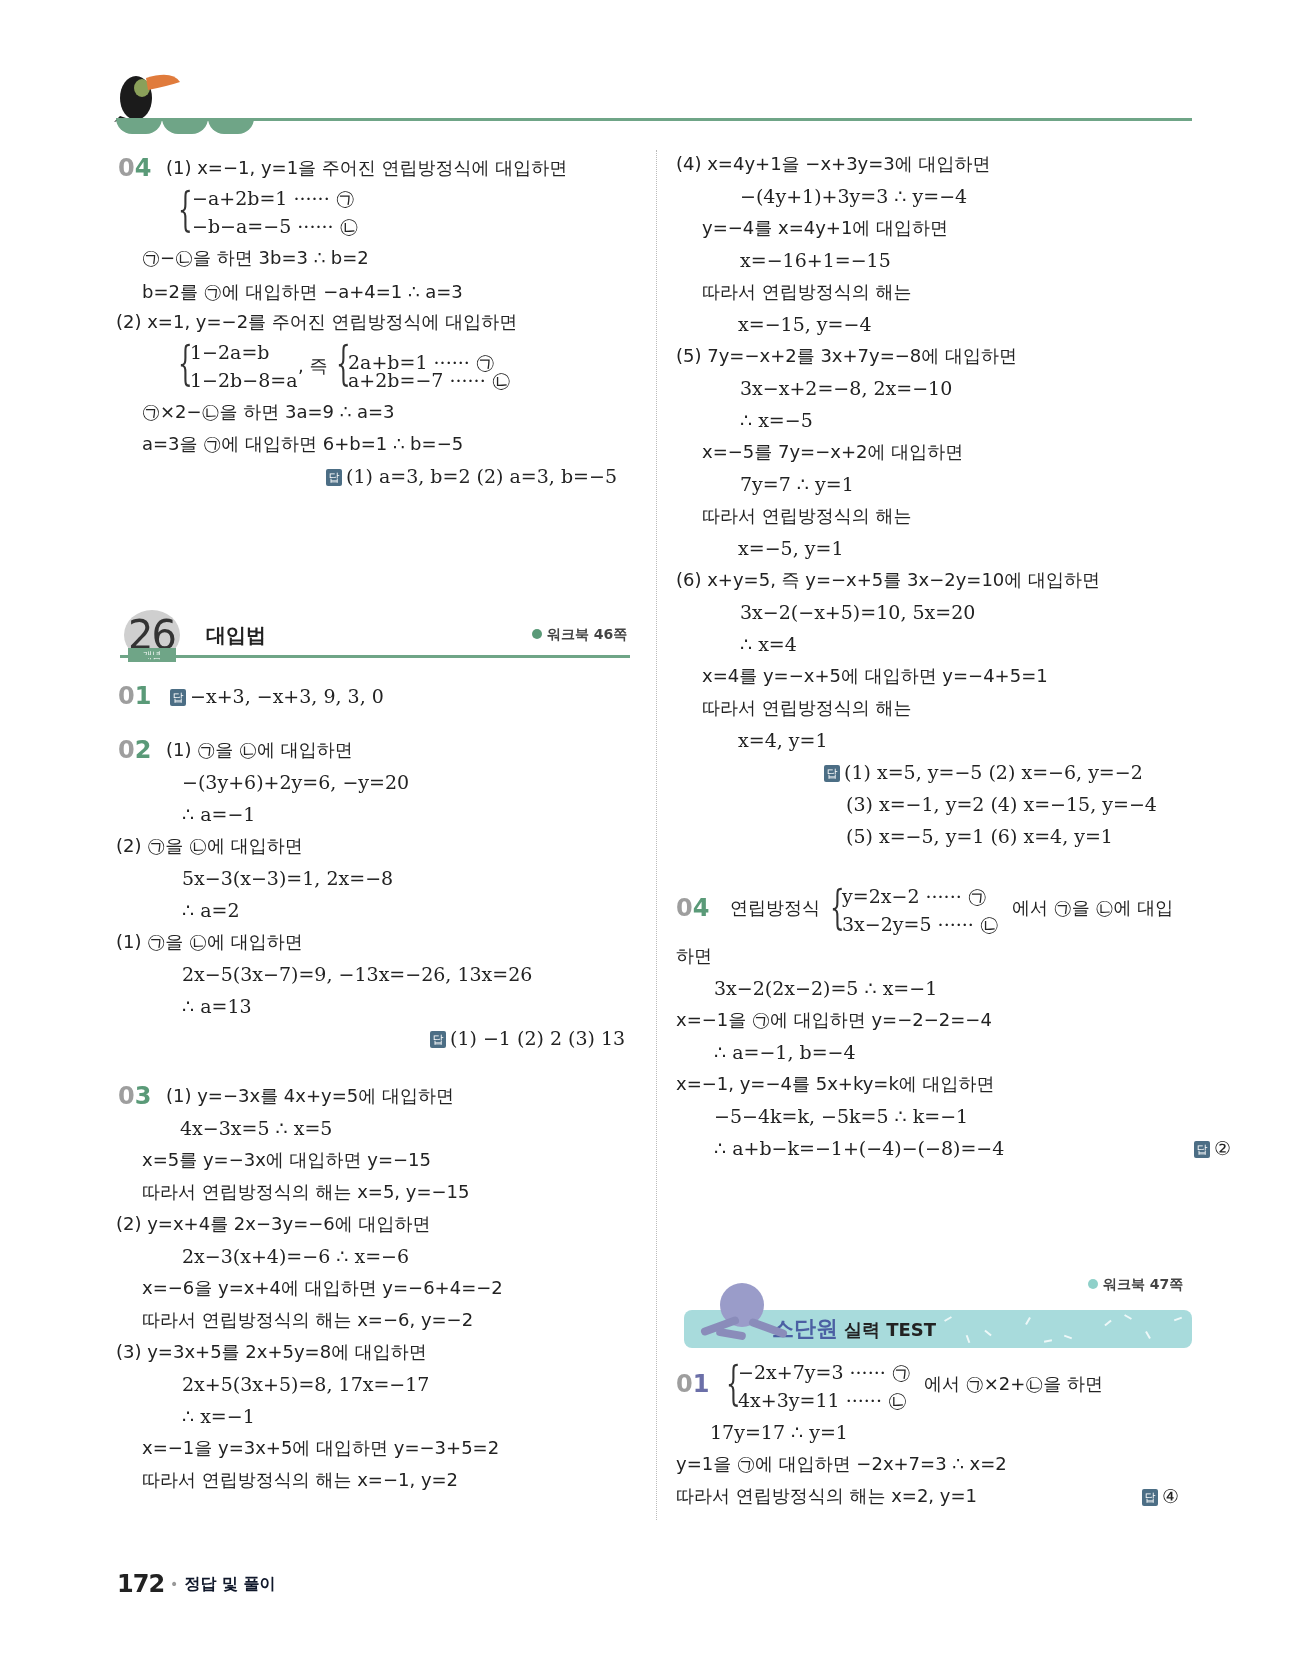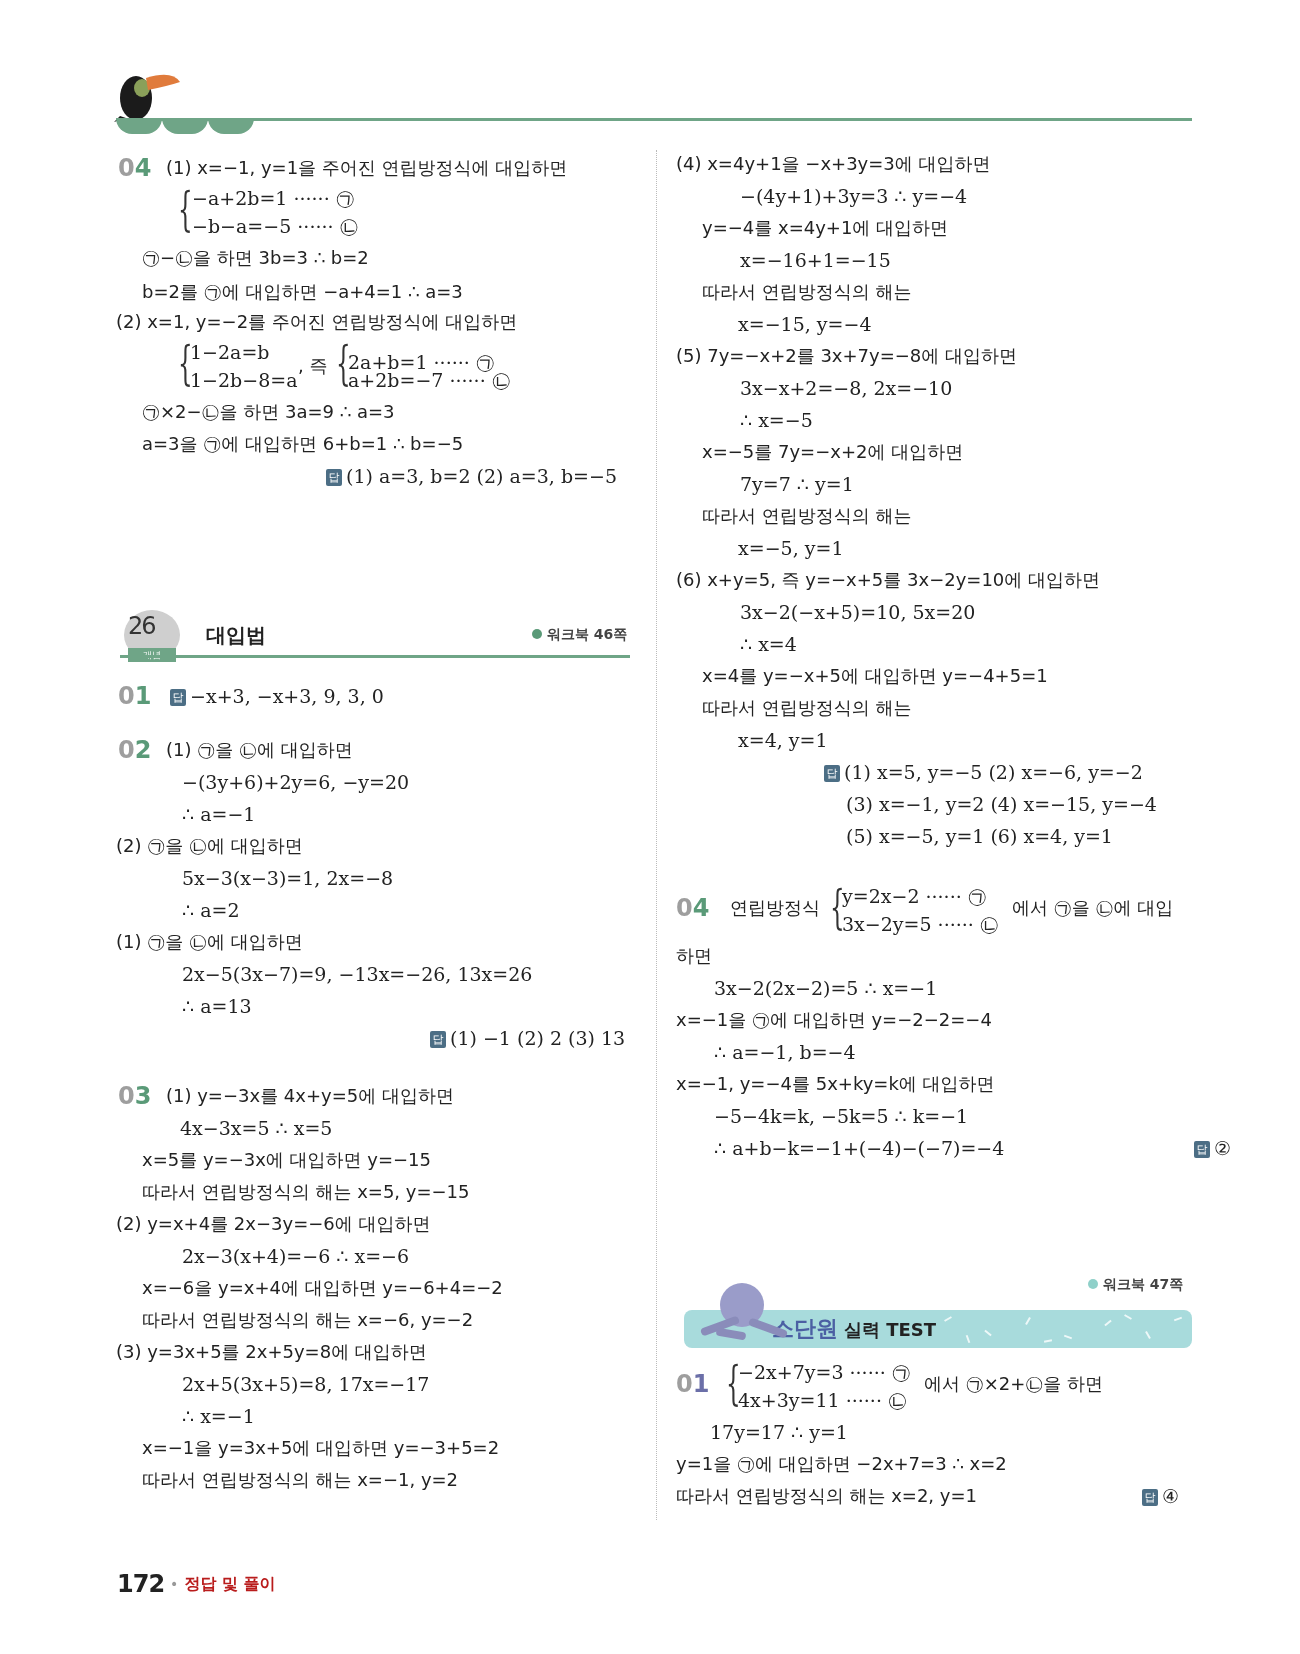--- a/index.html
+++ b/index.html
@@ -21,38 +21,38 @@
   .col-divider { position: absolute; left: 656px; top: 150px; width: 0; height: 1370px;
                  border-left: 1px dotted #bbb; }
   .header-rule { position: absolute; left: 120px; top: 118px; width: 1072px; height: 3px; background: #6fa587; }
   .scallop { position: absolute; top: 118px; width: 46px; height: 16px; background: #6fa587;
              border-radius: 0 0 23px 23px; }
   .sec-rule { position: absolute; left: 120px; top: 655px; width: 510px; height: 3px; background: #6fa587; }
   .sec-title { position: absolute; left: 206px; top: 622px; font-family: "DejaVu Sans", sans-serif;
                font-weight: bold; font-size: 20px; }
   .sec-circle { position: absolute; left: 124px; top: 610px; width: 56px; height: 50px; background: #cfcfcf; border-radius: 50%; }
   .sec-num { position: absolute; left: 128px; top: 612px; font-family: "DejaVu Sans", sans-serif;
-             font-size: 24px; color: #333; letter-spacing: -2px; }
+             font-size: 40px; color: #333; letter-spacing: -2px; }
   .sec-tag { position: absolute; left: 128px; top: 648px; width: 48px; height: 14px; background: #6fa587;
              color: #fff; font-family: "DejaVu Sans", sans-serif; font-size: 9px; text-align: center; line-height: 14px; }
   .wb-ref { position: absolute; font-family: "DejaVu Sans", sans-serif; font-size: 14px; font-weight: bold; color: #444; }
   .wb-dot { display: inline-block; width: 10px; height: 10px; border-radius: 50%; margin-right: 5px; vertical-align: 0px; }
   .test-banner { position: absolute; left: 684px; top: 1310px; width: 508px; height: 38px; border-radius: 8px;
                  background: #a8dbdc; overflow: hidden; }
   .test-banner .ttl1 { position: absolute; left: 88px; top: 4px; font-family: "DejaVu Sans", sans-serif;
                        font-weight: bold; font-size: 22px; color: #4b5fa3; }
   .test-banner .ttl2 { position: absolute; left: 160px; top: 8px; font-family: "DejaVu Sans", sans-serif;
                        font-weight: bold; font-size: 18px; color: #222; }
   .dash { position: absolute; width: 8px; height: 2px; background: #ffffff; opacity: 0.8; }
   .octo-head { position: absolute; left: 720px; top: 1283px; width: 44px; height: 44px; border-radius: 50%; background: #9a9cc9; }
   .octo-arm { position: absolute; height: 8px; background: #8a8cba; border-radius: 4px; }
   .footer { position: absolute; left: 117px; top: 1570px; font-family: "DejaVu Sans", sans-serif; }
   .footer .pg { font-weight: bold; font-size: 24px; color: #222; letter-spacing: -1px; }
   .footer .sep { color: #999; font-size: 14px; margin: 0 6px; vertical-align: 3px; }
-  .footer .lbl { font-weight: bold; font-size: 16px; color: #b91c1c; vertical-align: 3px; }
+  .footer .lbl { font-weight: bold; font-size: 16px; color: #0f172a; vertical-align: 3px; }
 </style>
 </head>
 <body>
 
 <div>
   <svg class="abs" style="left:112px;top:64px" width="72" height="64">
     <ellipse cx="24" cy="34" rx="16" ry="22" fill="#1b1b1b"></ellipse>
     <ellipse cx="30" cy="24" rx="8" ry="9" fill="#8aa05a"></ellipse>
     <path d="M34 14 Q60 6 68 18 Q56 22 36 26 Z" fill="#e07b3c"></path>
     <polygon points="8,52 2,58 14,54" fill="#1b1b1b"></polygon>
@@ -175,21 +175,21 @@
   <div class="brace" style="left:830px;top:884px">{</div>
   <div class="line" style="left:842px;top:884px">y=2x−2      ······ ㉠</div>
   <div class="line" style="left:842px;top:912px">3x−2y=5    ······ ㉡</div>
   <div class="line kr" style="left:1012px;top:896px">에서 ㉠을 ㉡에 대입</div>
   <div class="line kr" style="left:676px;top:944px">하면</div>
   <div class="line" style="left:714px;top:976px">3x−2(2x−2)=5      ∴ x=−1</div>
   <div class="line kr" style="left:676px;top:1008px">x=−1을 ㉠에 대입하면      y=−2−2=−4</div>
   <div class="line" style="left:714px;top:1040px">∴ a=−1, b=−4</div>
   <div class="line kr" style="left:676px;top:1072px">x=−1, y=−4를 5x+ky=k에 대입하면</div>
   <div class="line" style="left:714px;top:1104px">−5−4k=k,      −5k=5      ∴ k=−1</div>
-  <div class="line" style="left:714px;top:1136px">∴ a+b−k=−1+(−4)−(−7)=−4</div>
+  <div class="line" style="left:714px;top:1136px">∴ a+b−k=−1+(−4)−(−8)=−4</div>
   <div class="line" style="left:1194px;top:1136px">
     <span class="ans-badge">답</span><span>②</span>
   </div>
 
   <div class="wb-ref" style="left:1088px;top:1276px">
     <span class="wb-dot" style="background:#8fd0c9"></span><span>워크북 47쪽</span>
   </div>
   <div class="test-banner">
     <div class="dash" style="left:260px;top:8px;transform:rotate(-30deg)"></div>
     <div class="dash" style="left:300px;top:22px;transform:rotate(40deg)"></div>

